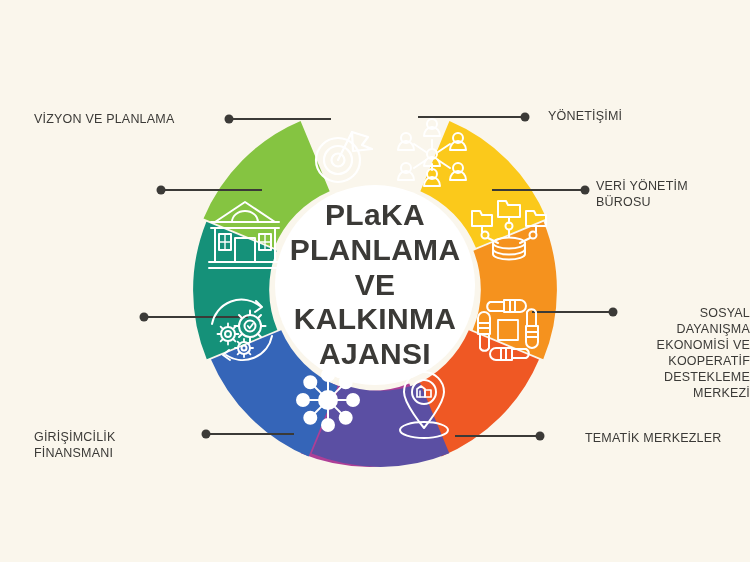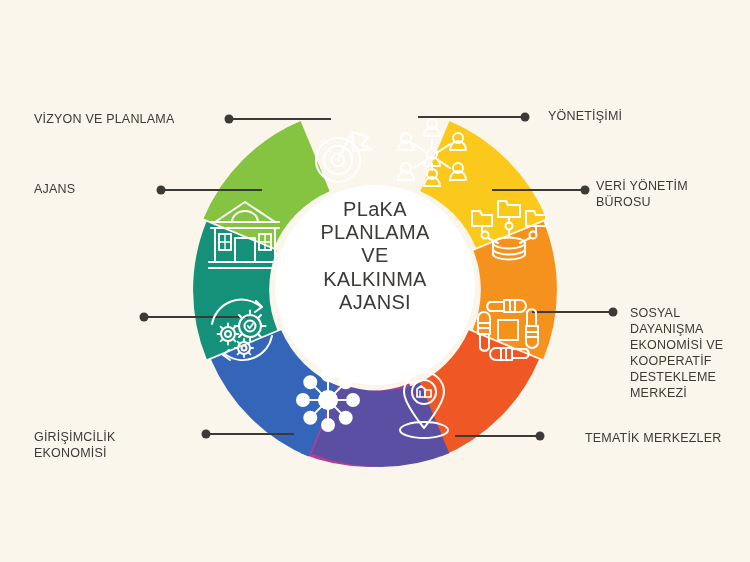--- a/index.html
+++ b/index.html
@@ -30,36 +30,36 @@
   .label.right { text-align: left; }
   .label.left  { text-align: left; }
 
   
   #lbl-vizyon     { left: 34px;  top: 111px;  width: 210px; }
   #lbl-ajans      { left: 34px;  top: 181px;  width: 160px; }
   #lbl-proje      { left: 34px;  top: 312px;  width: 190px; }
   #lbl-girisim    { left: 34px;  top: 429px;  width: 190px; }
   #lbl-ekosistem  { left: 548px; top: 108px;  width: 190px; }
   #lbl-veri       { left: 596px; top: 178px;  width: 120px; }
-  #lbl-sosyal     { left: 630px; top: 305px;  width: 120px; }
+  #lbl-sosyal     { left: 630px; top: 305px;  width: 120px; text-align: right; }
   #lbl-tematik    { left: 585px; top: 430px;  width: 170px; }
 
   .wheel-svg {
     position: absolute;
     left: 0; top: 0;
   }
   .center-text {
     position: absolute;
     left: 285px;
     top: 198px;
     width: 180px;
     text-align: center;
     color: #3b3a37;
-    font-weight: normal;
-    font-size: 20px;
+    font-weight: bold;
+    font-size: 30px;
     line-height: 1.16;
     letter-spacing: 0.3px;
     white-space: pre-line;
     pointer-events: none;
   }
 </style>
 </head>
 <body style="background: rgb(250, 246, 236);">
 
 <div id="infographic">
@@ -322,25 +322,24 @@
   </svg>
 
   <div class="center-text">PLaKA
 PLANLAMA
 VE
 KALKINMA
 AJANSI</div>
 
   <div class="label left" id="lbl-vizyon">VİZYON VE PLANLAMA</div>
 
-  <div class="label left" id="lbl-ajans">AJANS</div>
 
 
   <div class="label left" id="lbl-girisim">GİRİŞİMCİLİK
-EKONOMİSİ</div>
+FİNANSMANI</div>
 
   <div class="label right" id="lbl-ekosistem">YÖNETİŞİMİ</div>
 
   <div class="label right" id="lbl-veri">VERİ YÖNETİM
 BÜROSU</div>
 
   <div class="label right" id="lbl-sosyal">SOSYAL
 DAYANIŞMA
 EKONOMİSİ VE
 KOOPERATİF

